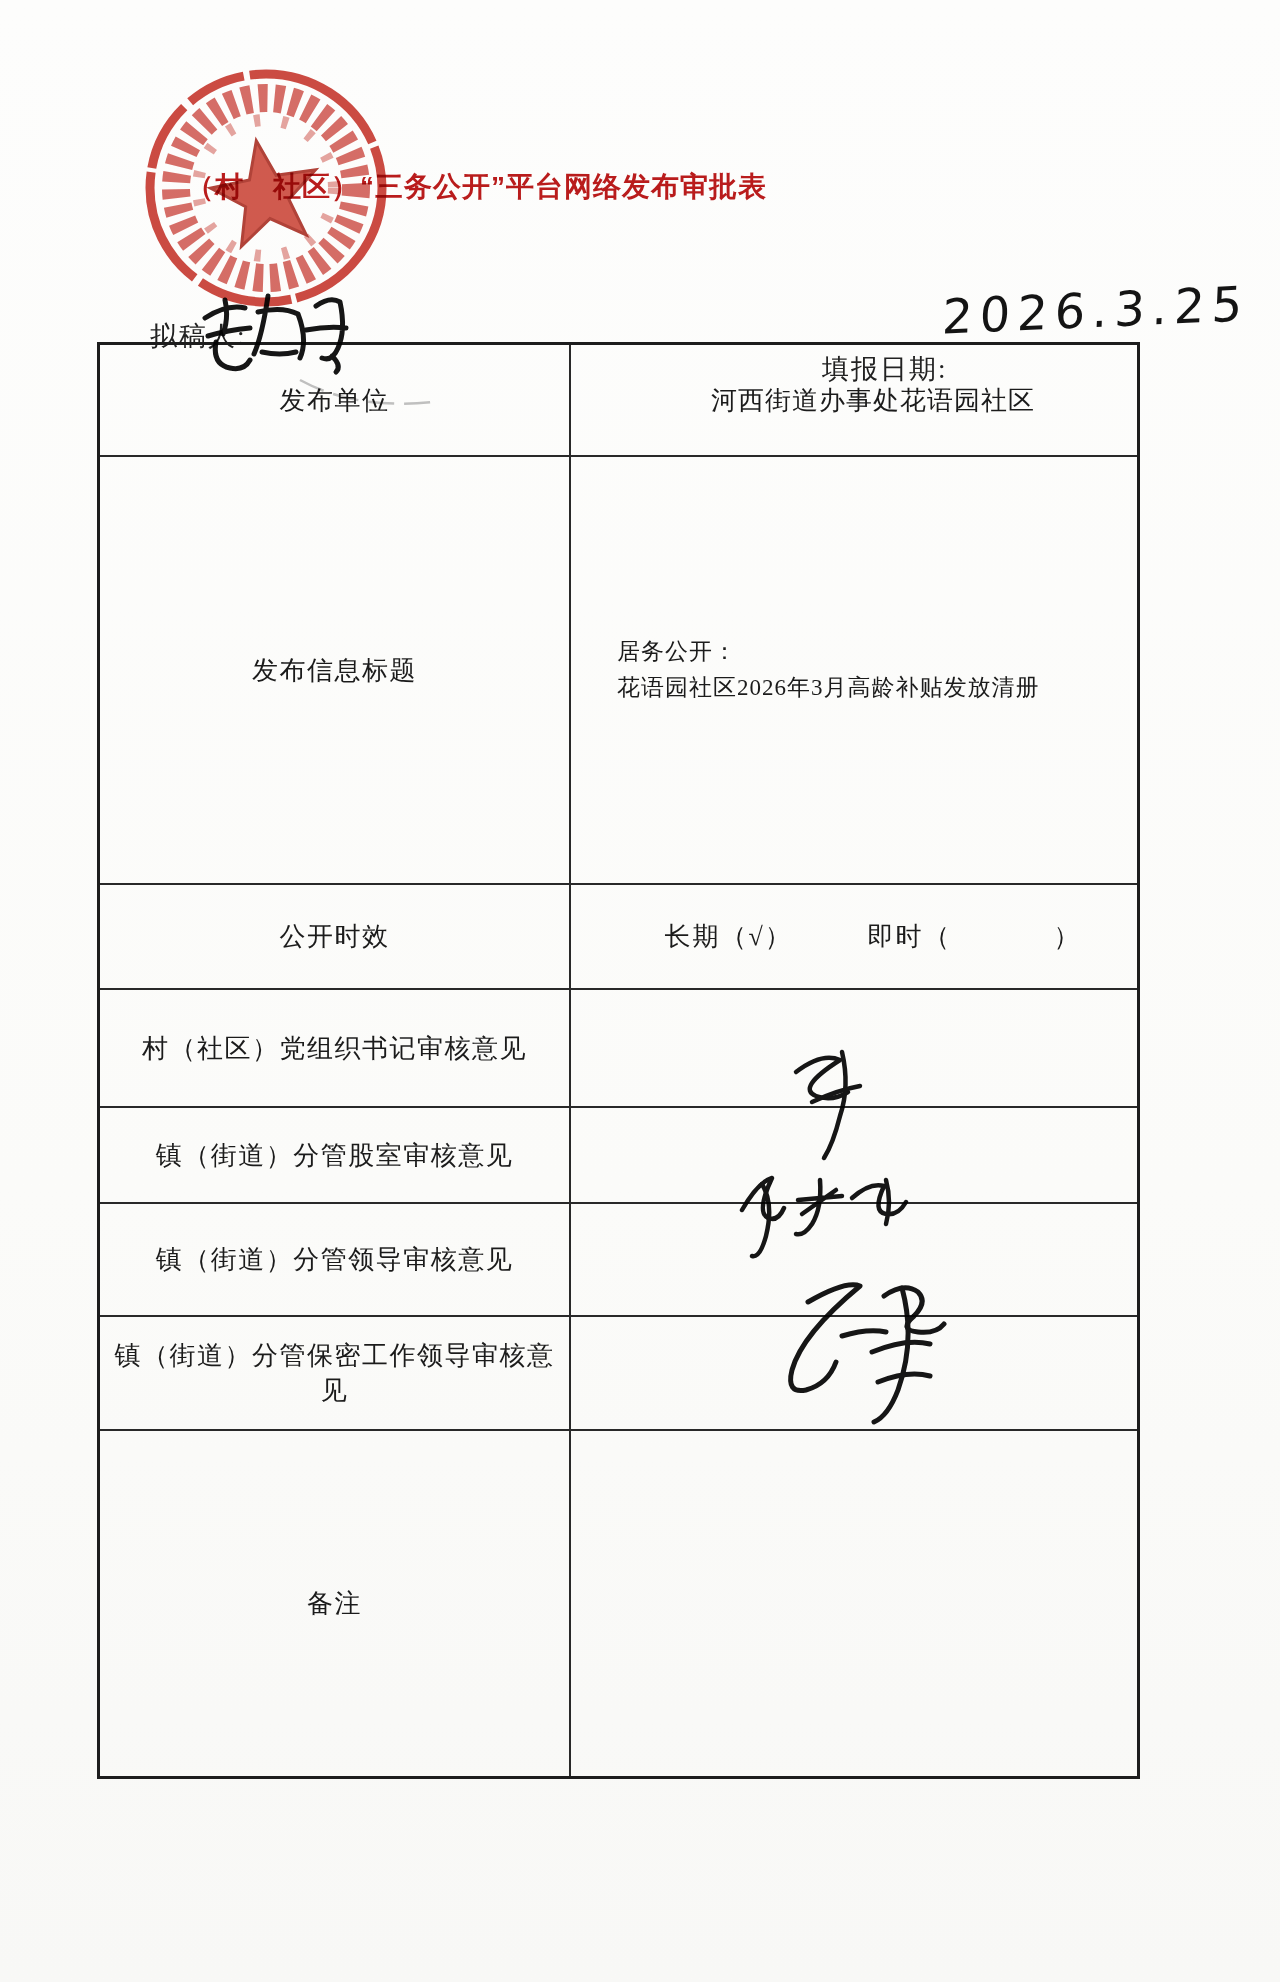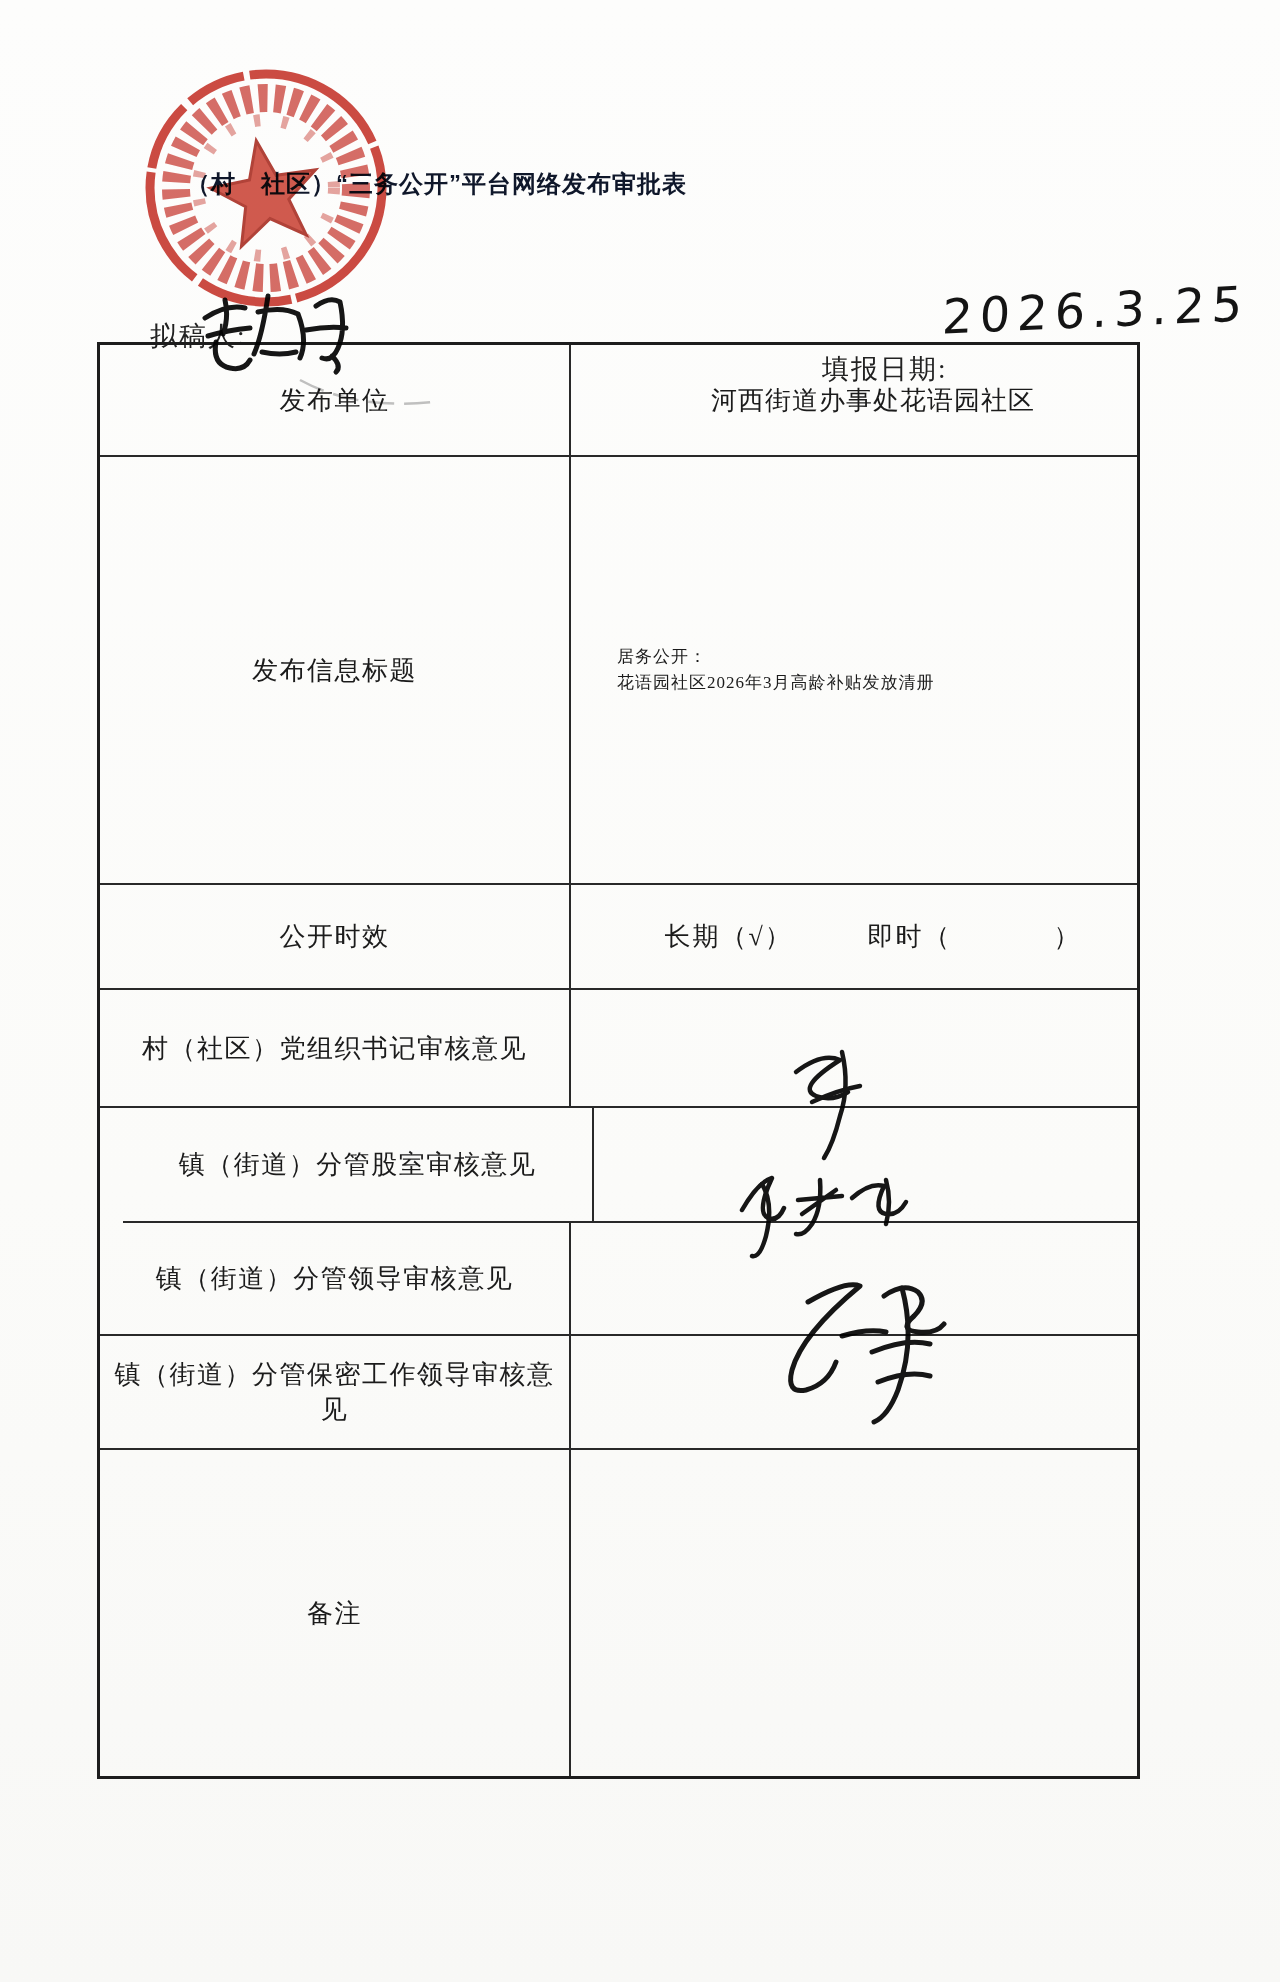--- a/index.html
+++ b/index.html
@@ -4,21 +4,21 @@
 <style>
   html,body{margin:0;padding:0;}
   body{
     width:1280px;height:1982px;position:relative;overflow:hidden;
     background:linear-gradient(180deg,#fdfdfc 0%,#fbfbf9 60%,#f8f8f6 100%);
     font-family:"Liberation Serif", serif;color:#1c1c1c;
   }
   .page-title{
     position:absolute;left:186px;top:168px;width:760px;
     font-family:"Liberation Sans", sans-serif;font-weight:700;
-    font-size:24px;letter-spacing:1px;color:#0f172a;white-space:nowrap;
+    font-size:28px;letter-spacing:1px;color:#b91c1c;white-space:nowrap;
   }
   .drafter-line{
     position:absolute;left:150px;top:318px;font-size:27px;letter-spacing:2px;color:#222;
   }
   .date-line{
     position:absolute;left:822px;top:314px;font-size:27px;letter-spacing:2px;color:#222;margin-top:37px;
   }
   .date-hand{
     position:absolute;left:942px;top:282px;
     font-family:"DejaVu Sans", sans-serif;font-size:48px;color:#141414;
@@ -26,27 +26,27 @@
   }
   
   .sheet-table{
     position:absolute;left:97px;top:342px;width:1043px;height:1437px;
     border:3px solid #1d1d1d;box-sizing:border-box;background:transparent;
     display:flex;flex-direction:column;
   }
   .t-row{display:flex;box-sizing:border-box;border-bottom:2px solid #292929;}
   .t-row:last-child{border-bottom:none;font-family:Liberation Mono, monospace;}
   .r1{height:112px;} .r2{height:428px;} .r3{height:105px;} .r4{height:118px;}
-  .r5{height:115px;margin-left:23px;} .r6{height:114px;} .r7{height:113px;} .r8{flex:1;}
+  .r5{height:96px;} .r6{height:114px;} .r7{height:113px;} .r8{flex:1;}
   .t-cell{box-sizing:border-box;display:flex;align-items:center;justify-content:center;padding-left:38px;}
   .t-cell.left{width:471px;border-right:2px solid #292929;flex:none;
     font-size:26px;letter-spacing:1.5px;text-align:center;padding:0 4px;color:#1b1b1b;}
   .t-cell.right{flex:1;font-size:26px;letter-spacing:1px;color:#1b1b1b;}
   .v-lines{display:flex;flex-direction:column;align-items:flex-start;width:100%;
-    padding-left:8px;box-sizing:border-box;font-size:17px;line-height:1.55;letter-spacing:1px;}
+    padding-left:8px;box-sizing:border-box;font-size:23px;line-height:1.55;letter-spacing:1px;}
   .opts{width:100%;display:flex;align-items:center;justify-content:space-around;padding:0 18px;box-sizing:border-box;}
   .opt{white-space:pre;letter-spacing:2px;}
   
   .stamp{
     position:absolute;left:138px;top:64px;mix-blend-mode:multiply;opacity:.93;
     pointer-events:none;
   }
   .ink{
     position:absolute;left:0;top:0;mix-blend-mode:multiply;pointer-events:none;
   }

